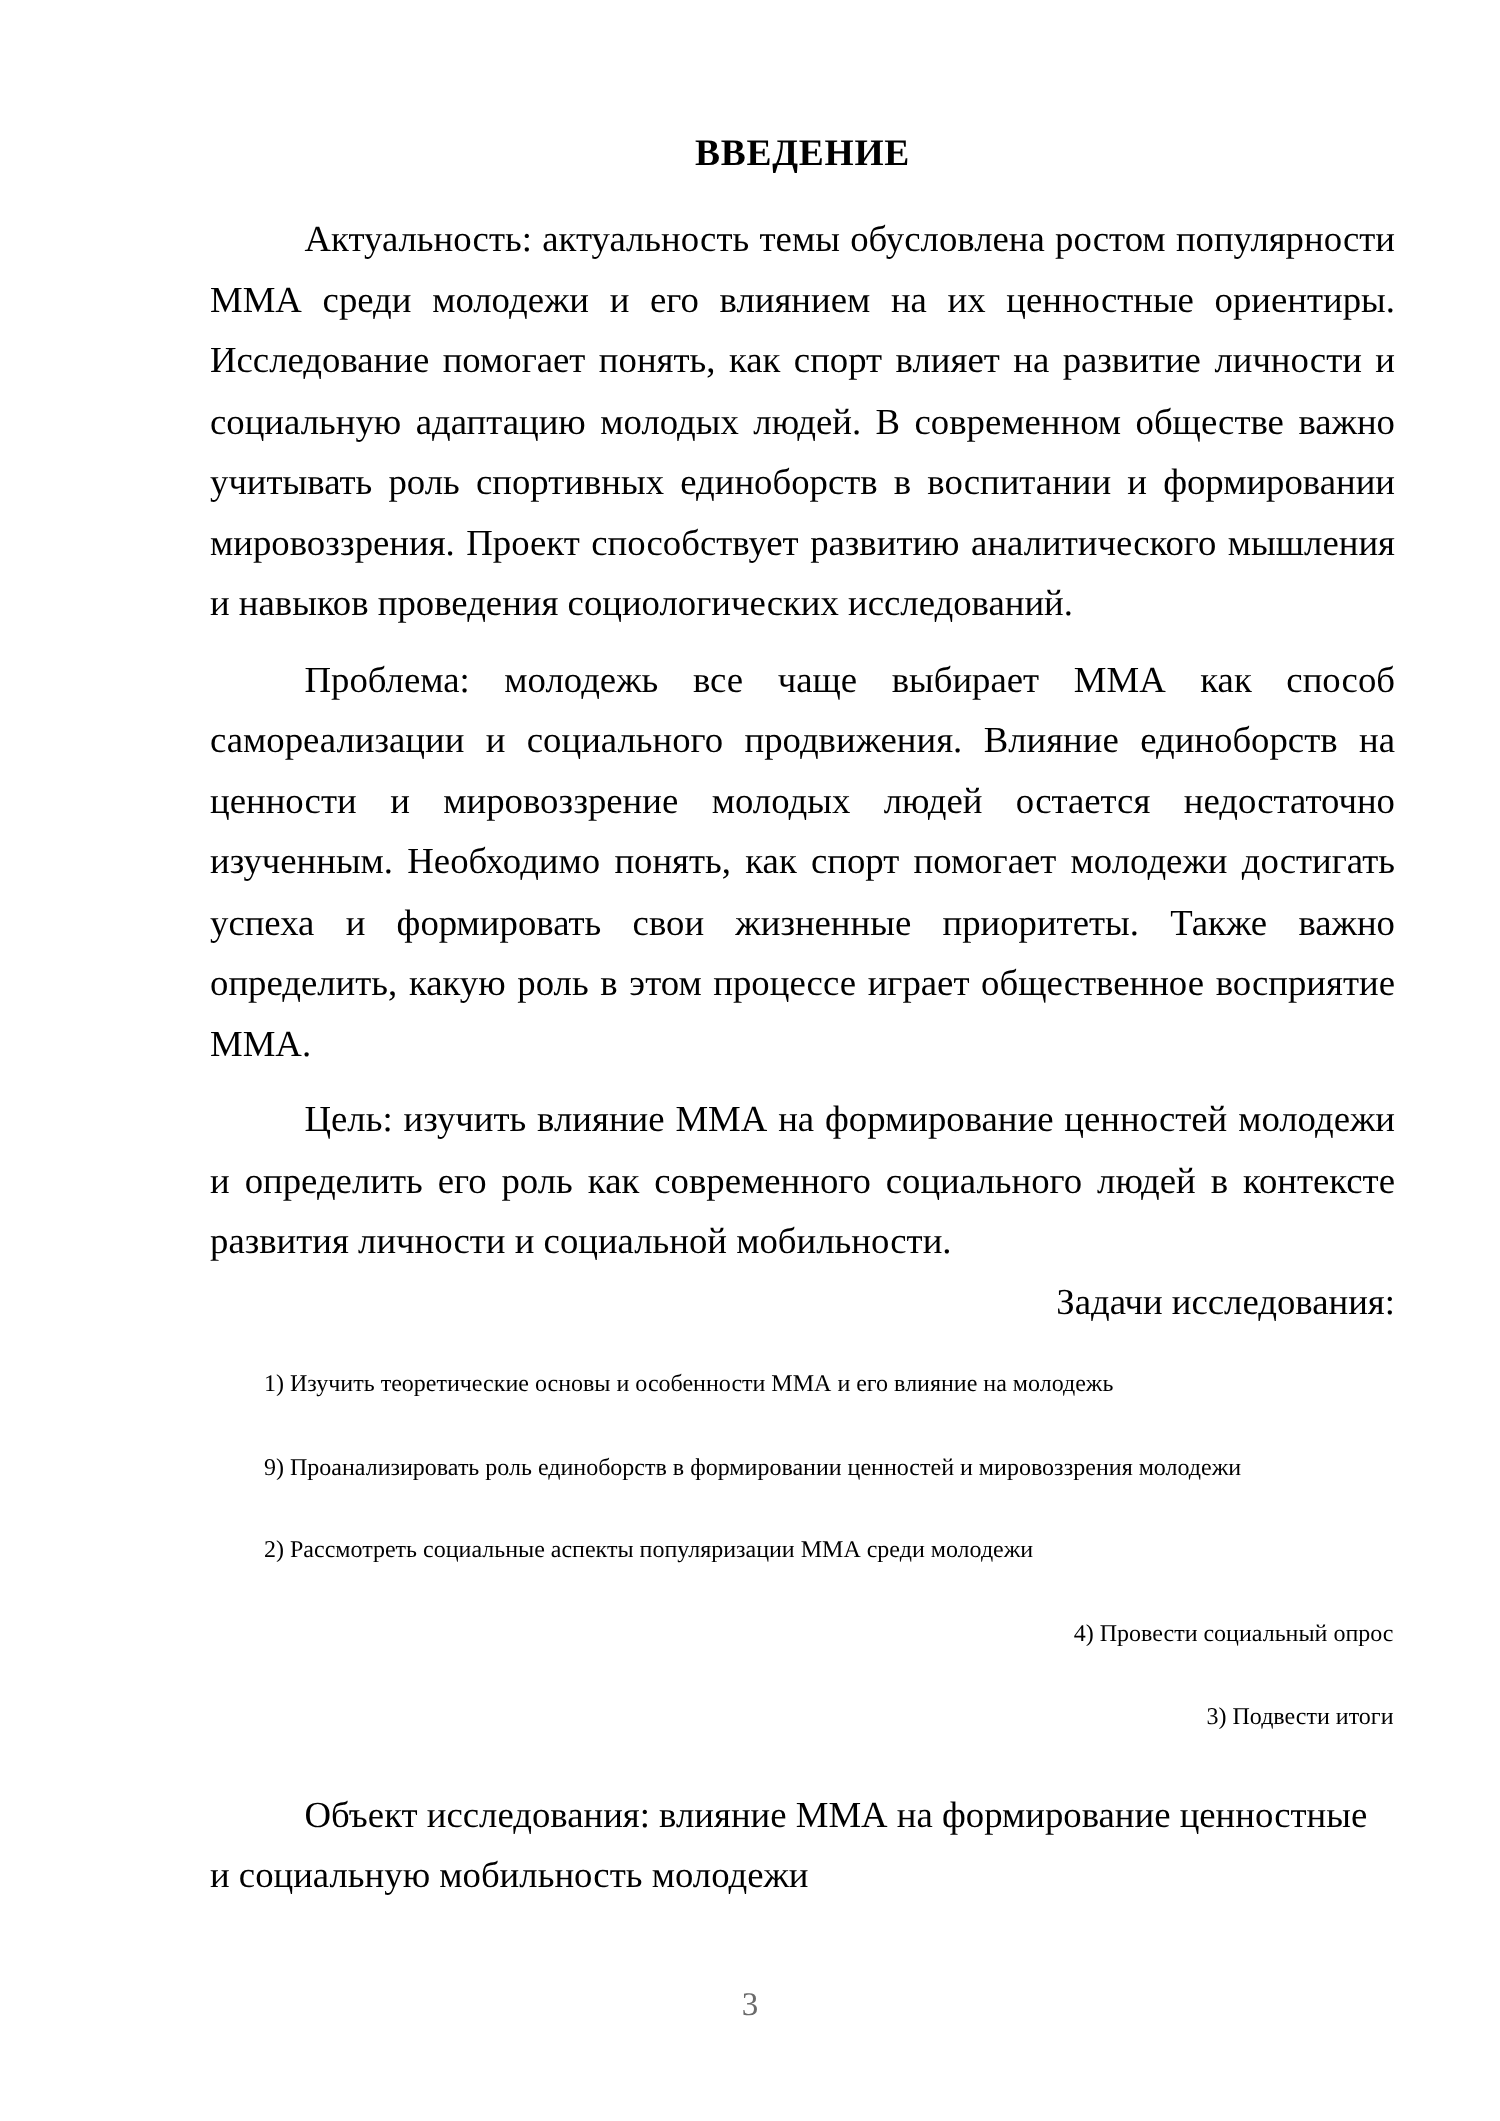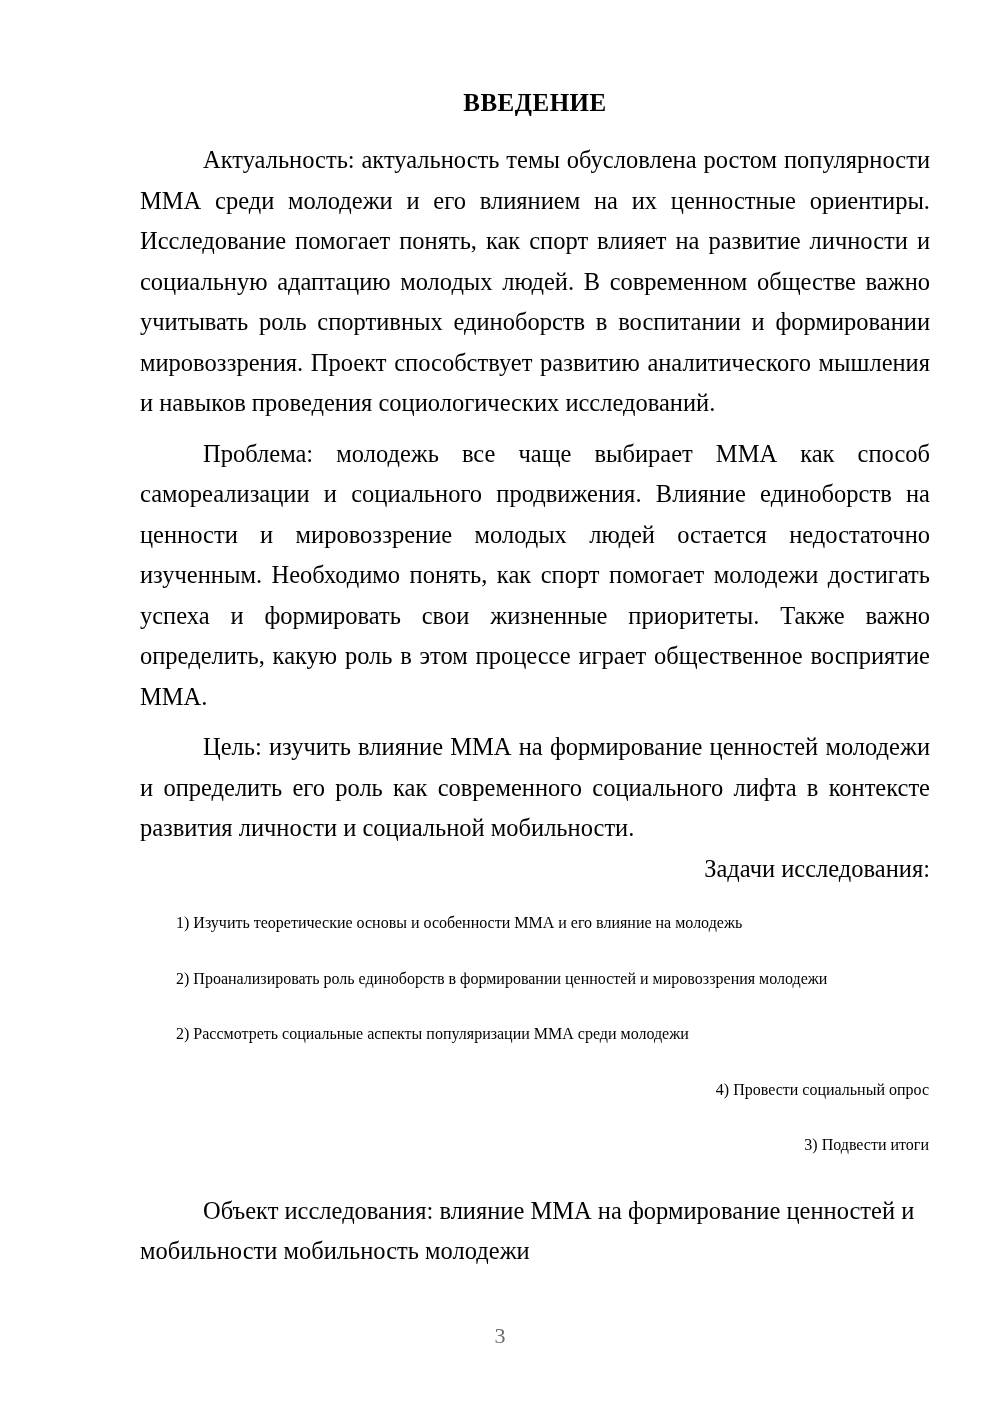--- a/index.html
+++ b/index.html
@@ -82,45 +82,45 @@
 <div class="page">
 
   <div class="content">
 
     <h1 class="doc-title">ВВЕДЕНИЕ</h1>
 
     <p class="para">Актуальность: актуальность темы обусловлена ростом популярности ММА среди молодежи и его влиянием на их ценностные ориентиры. Исследование помогает понять, как спорт влияет на развитие личности и социальную адаптацию молодых людей. В современном обществе важно учитывать роль спортивных единоборств в воспитании и формировании мировоззрения. Проект способствует развитию аналитического мышления и навыков проведения социологических исследований.</p>
 
     <p class="para">Проблема: молодежь все чаще выбирает ММА как способ самореализации и социального продвижения. Влияние единоборств на ценности и мировоззрение молодых людей остается недостаточно изученным. Необходимо понять, как спорт помогает молодежи достигать успеха и формировать свои жизненные приоритеты. Также важно определить, какую роль в этом процессе играет общественное восприятие ММА.</p>
 
-    <p class="para">Цель: изучить влияние ММА на формирование ценностей молодежи и определить его роль как современного социального лифта в контексте развития личности и социальной мобильности.</p>
+    <p class="para">Цель: изучить влияние ММА на формирование ценностей молодежи и определить его роль как современного социального людей в контексте развития личности и социальной мобильности.</p>
 
     <p class="task-intro">Задачи исследования:</p>
 
     <div class="gap-sm"></div>
 
     <p class="task-item">1) Изучить теоретические основы и особенности ММА и его влияние на молодежь</p>
 
     <div class="gap-sm"></div>
 
-    <p class="task-item">2) Проанализировать роль единоборств в формировании ценностей и мировоззрения молодежи</p>
+    <p class="task-item">9) Проанализировать роль единоборств в формировании ценностей и мировоззрения молодежи</p>
 
     <div class="gap-sm"></div>
 
     <p class="task-item">2) Рассмотреть социальные аспекты популяризации ММА среди молодежи</p>
 
     <div class="gap-sm"></div>
 
     <p class="task-item short">4) Провести социальный опрос</p>
 
     <div class="gap-sm"></div>
 
     <p class="task-item short">3) Подвести итоги</p>
 
     <div class="gap-md"></div>
 
-    <p class="para no-justify">Объект исследования: влияние ММА на формирование ценностей и мобильности мобильность молодежи</p>
+    <p class="para no-justify">Объект исследования: влияние ММА на формирование ценностные и социальную мобильность молодежи</p>
 
   </div>
 
   <div class="page-number">3</div>
 
 </div>
 
 </body></html>

